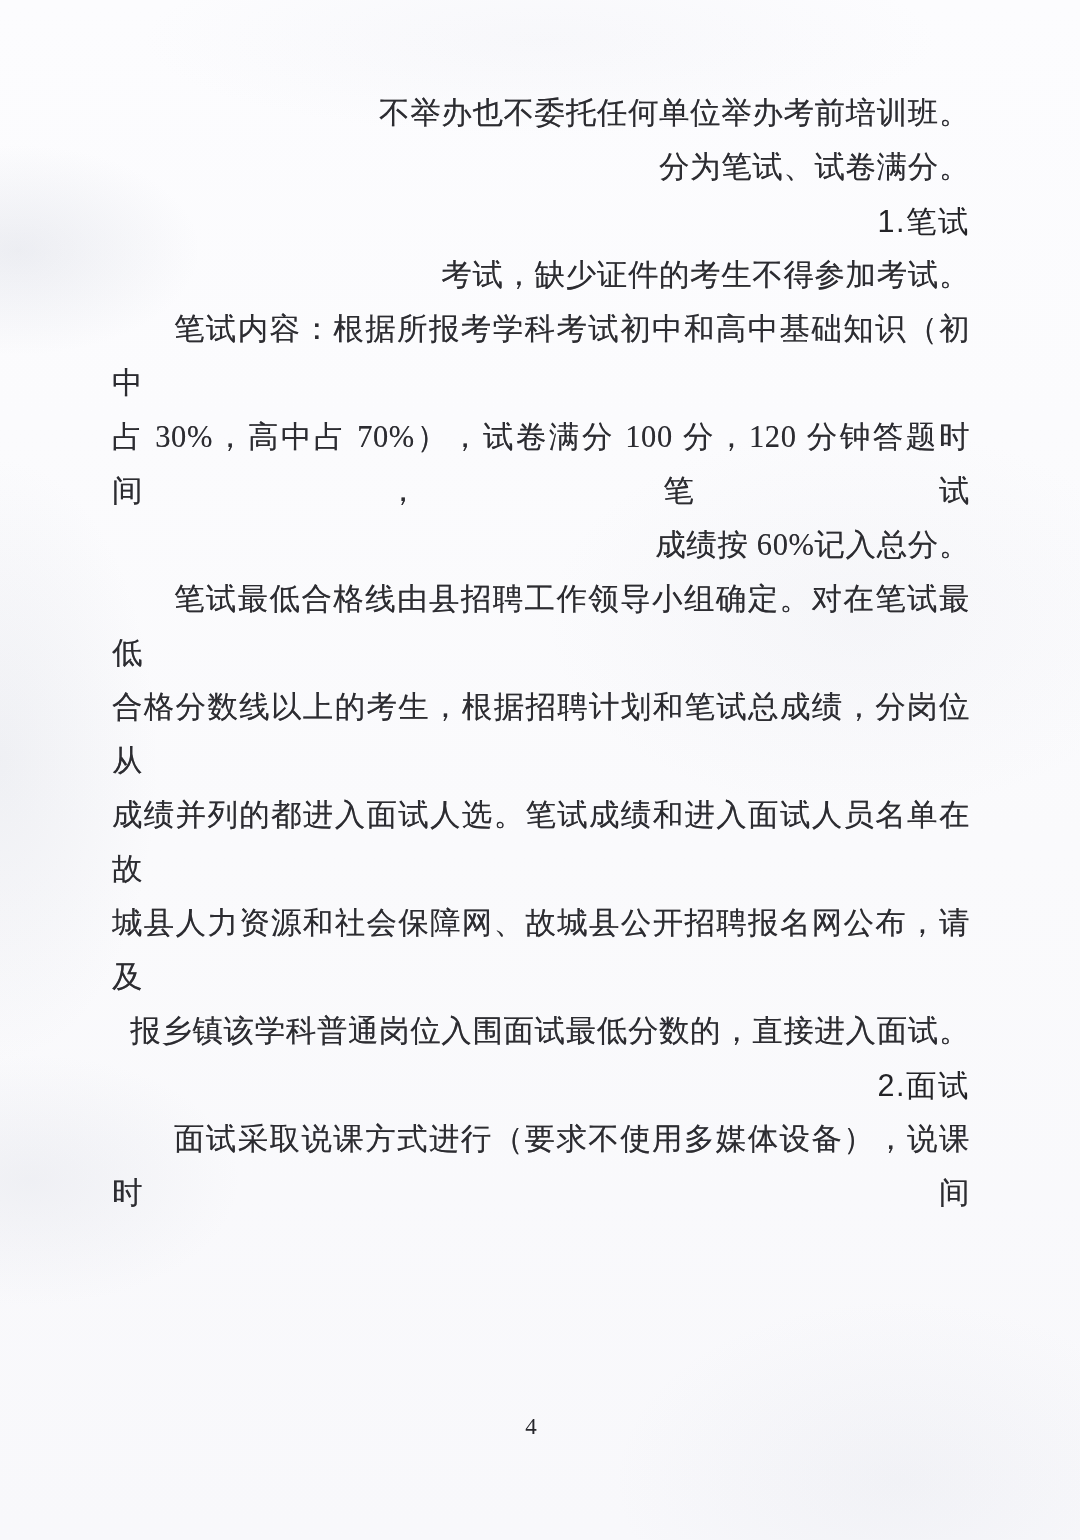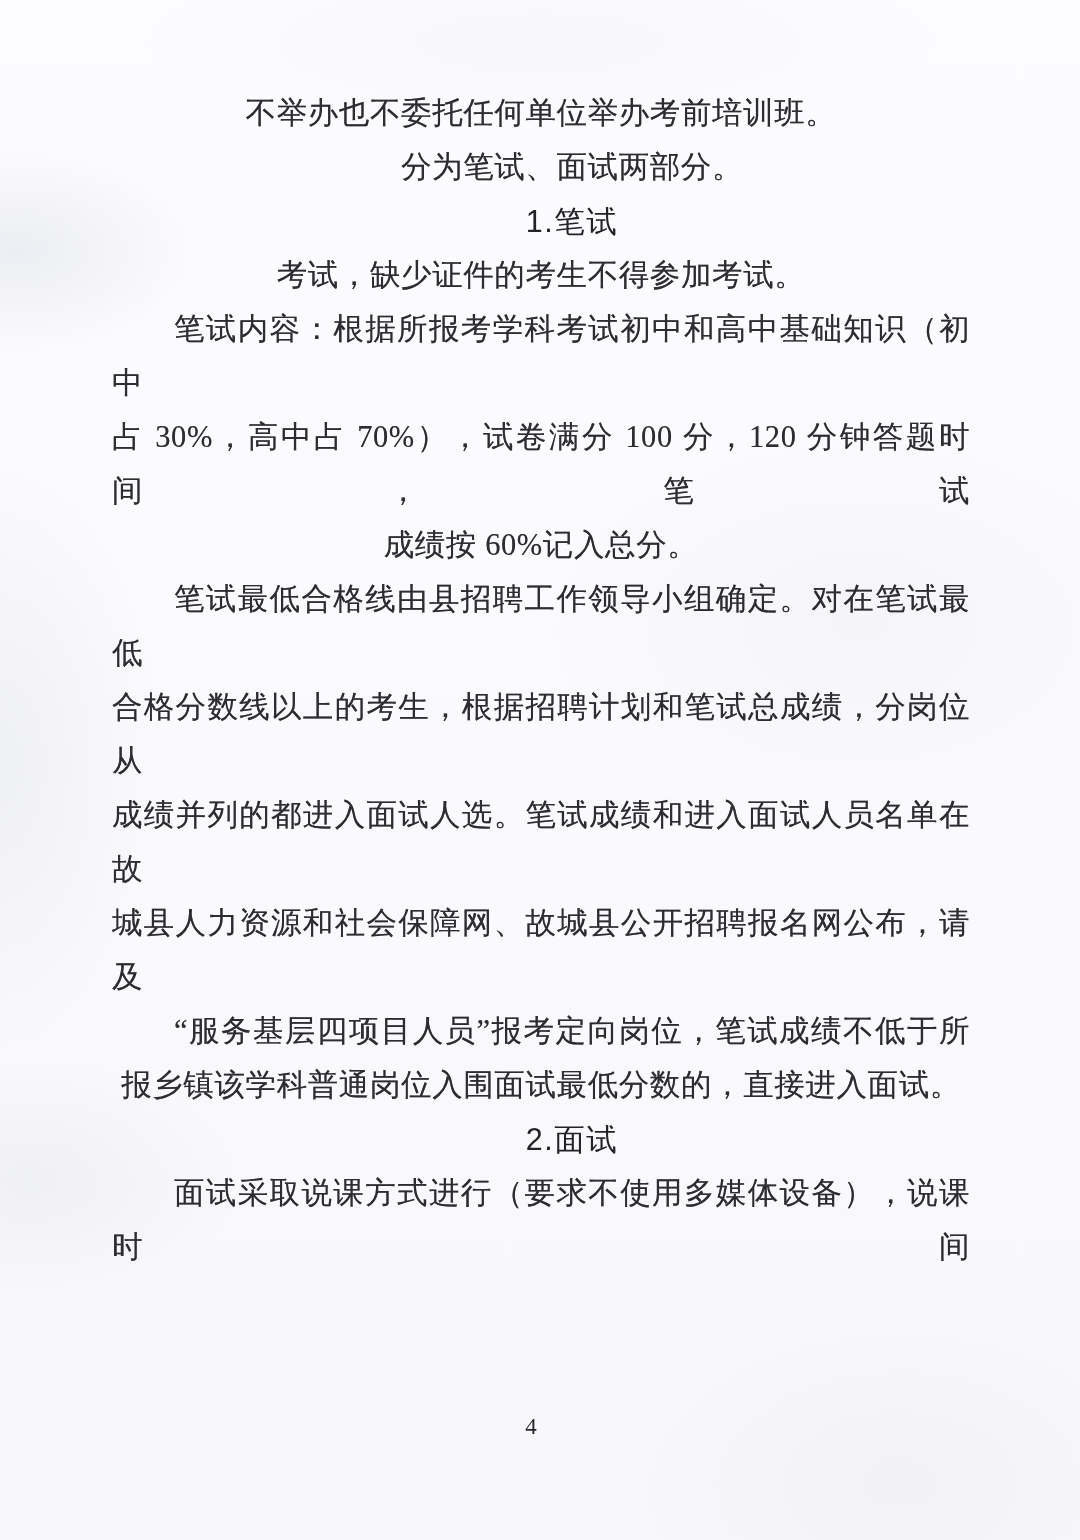--- a/index.html
+++ b/index.html
@@ -33,21 +33,21 @@
     left: 112px;
     top: 86px;
     width: 858px;
   }
 
   .line {
     font-size: 30.5px;
     line-height: 54px;
     letter-spacing: 0.6px;
     white-space: pre-wrap;
-    text-align: center;
+    text-align: right;
     color: #2c2c31;
     text-shadow: 0 0 0.4px rgba(44,44,49,0.55); 
   }
 
   .line.full {
     text-align: justify;
     text-align-last: justify;
   }
 
   .line.indent { text-indent: 62px; }
@@ -71,29 +71,28 @@
     color: #26262b;
     font-family: "Liberation Serif", "DejaVu Serif", serif;
   }
 </style>
 </head>
 <body>
 
 <div class="page">
   <div class="content" id="doc-lines">
       <div class="line">不举办也不委托任何单位举办考前培训班。</div>
-      <div class="line indent">分为笔试、面试两部分。</div>
+      <div class="line indent">分为笔试、试卷满分。</div>
       <div class="line indent heading">1.笔试</div>
       <div class="line">考试，缺少证件的考生不得参加考试。</div>
       <div class="line indent full">笔试内容：根据所报考学科考试初中和高中基础知识（初中</div>
       <div class="line full">占 30%，高中占 70%），试卷满分 100 分，120 分钟答题时间，笔试</div>
       <div class="line">成绩按 60%记入总分。</div>
       <div class="line indent full">笔试最低合格线由县招聘工作领导小组确定。对在笔试最低</div>
       <div class="line full">合格分数线以上的考生，根据招聘计划和笔试总成绩，分岗位从</div>
       <div class="line full">成绩并列的都进入面试人选。笔试成绩和进入面试人员名单在故</div>
       <div class="line full">城县人力资源和社会保障网、故城县公开招聘报名网公布，请及</div>
-      <div class="line indent full">“服务基层四项目人员”报考定向岗位，笔试成绩不低于所</div>
       <div class="line">报乡镇该学科普通岗位入围面试最低分数的，直接进入面试。</div>
       <div class="line indent heading">2.面试</div>
       <div class="line indent full">面试采取说课方式进行（要求不使用多媒体设备），说课时间</div>
     </div>
   <div class="page-number">4</div>
 </div>
 
 </body></html>

